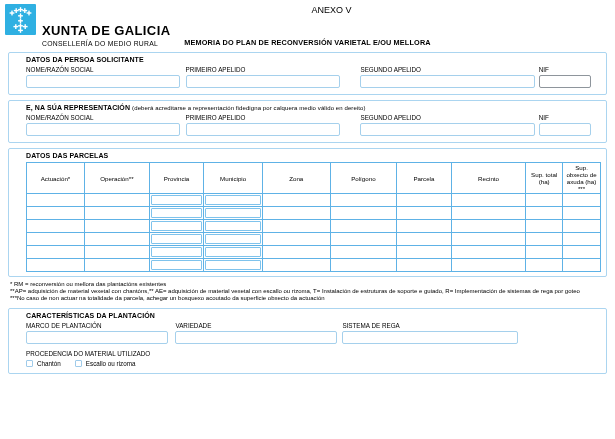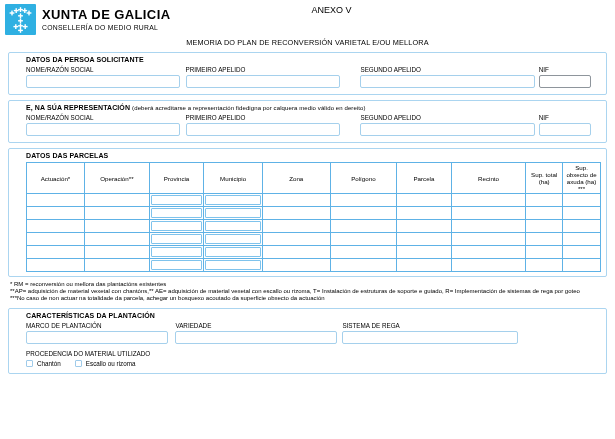--- a/index.html
+++ b/index.html
@@ -4,25 +4,25 @@
 <style>
   * { margin:0; padding:0; box-sizing:border-box; }
   html,body { background:#fff; }
   .page {
     width:615px; height:439px; position:relative; background:#fff;
     font-family:"Liberation Sans", sans-serif; color:#000; overflow:hidden;
   }
   
   .hdr { position:relative; height:36px; }
   .logo { position:absolute; left:5px; top:4px; width:31px; height:31px; }
-  .brand { position:absolute; left:42px; top:7px; }
+  .brand { position:absolute; left:42px; top:23px; }
   .brand-name { font-size:13px; font-weight:bold; letter-spacing:.4px; }
   .brand-dept { font-size:6.8px; letter-spacing:.3px; margin-top:2px; }
   .annex { position:absolute; left:0; right:0; top:5px; text-align:center; font-size:9px;margin-left:48px; }
-  .doc-title { text-align:center; font-size:7.3px; font-weight:normal; letter-spacing:.15px; margin-top:2px; }
+  .doc-title { text-align:center; font-size:7.3px; font-weight:bold; letter-spacing:.15px; margin-top:2px; }
   
   .box { margin:5px 8px 0 8px; border:1px solid #abd5f0; border-radius:2px; }
   .box-pad { padding:3px 14px 6px 17px; }
   .sec-title { font-size:7px; font-weight:bold; letter-spacing:.1px; }
   .sec-note { font-size:6px; font-weight:normal; }
   .fields { display:flex; margin-top:3px; }
   .field { display:flex; flex-direction:column; }
   .field label { font-size:6.3px; margin-bottom:2px; white-space:nowrap; }
   .field input {
     height:13px; border:1px solid #a5d0ec; border-radius:2px; background:#fff;

